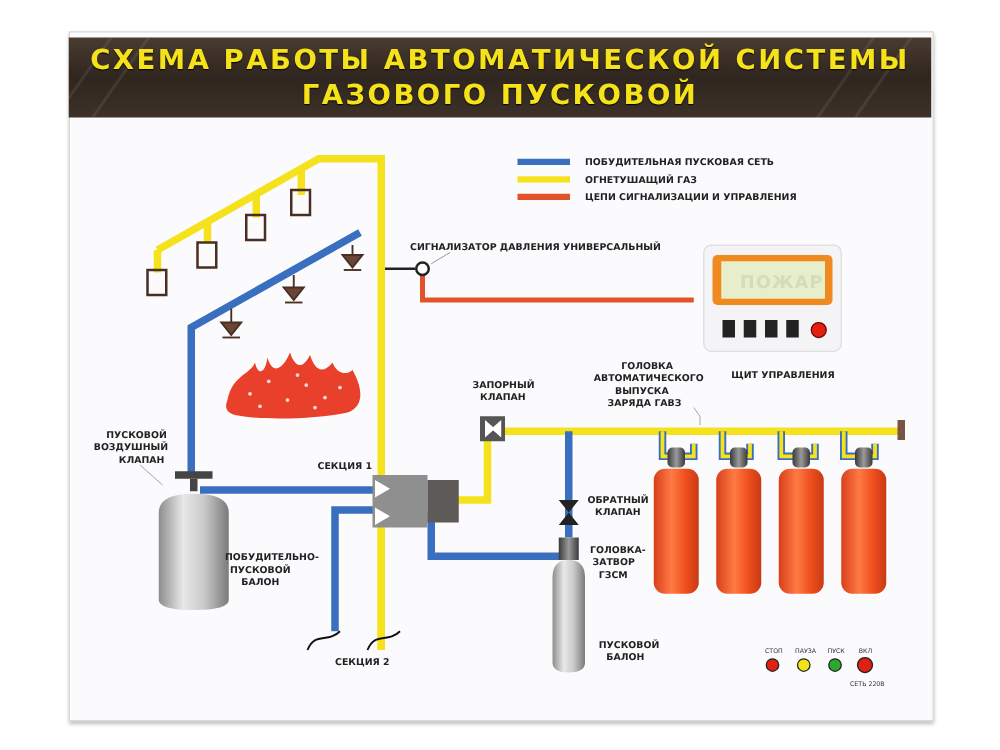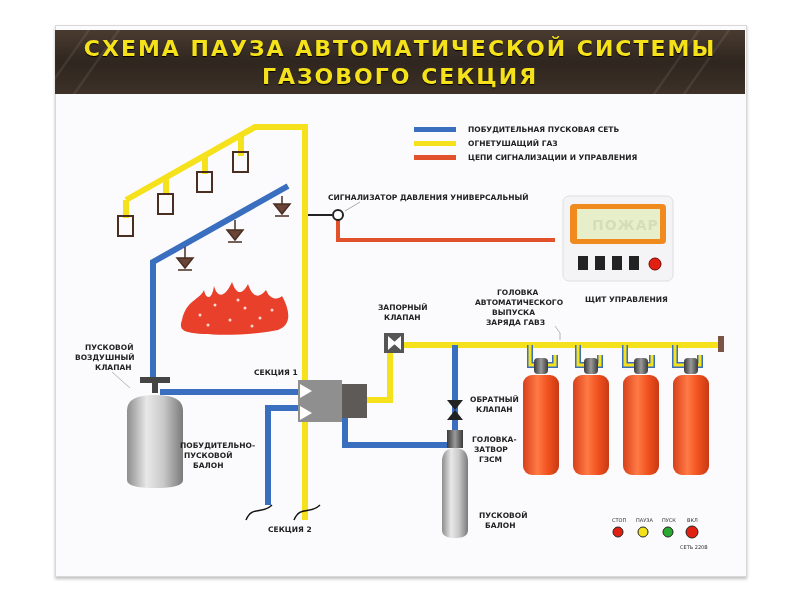--- a/index.html
+++ b/index.html
@@ -17,22 +17,22 @@
 </head>
 <body>
 
 <div id="board"></div>
 
 <div id="title-bar">
   <div class="deco" style="left:10px"></div>
   <div class="deco" style="left:40px"></div>
   <div class="deco" style="left:620px"></div>
   <div class="deco" style="left:650px"></div>
-  <div class="title-line" id="title1">СХЕМА ПАУЗА АВТОМАТИЧЕСКОЙ СИСТЕМЫ</div>
-  <div class="title-line" id="title2">ГАЗОВОГО СЕКЦИЯ</div>
+  <div class="title-line" id="title1">СХЕМА РАБОТЫ АВТОМАТИЧЕСКОЙ СИСТЕМЫ</div>
+  <div class="title-line" id="title2">ГАЗОВОГО ПУСКОВОЙ</div>
 </div>
 
 <svg width="800" height="600" viewBox="0 0 800 600">
   <defs>
     <linearGradient id="gray-cyl" x1="0" x2="1">
       <stop offset="0" stop-color="#8d8d8d"></stop>
         <stop offset="0.35" stop-color="#e8e8e8"></stop>
         <stop offset="0.65" stop-color="#c9c9c9"></stop>
         <stop offset="1" stop-color="#7a7a7a"></stop>
     </linearGradient>

